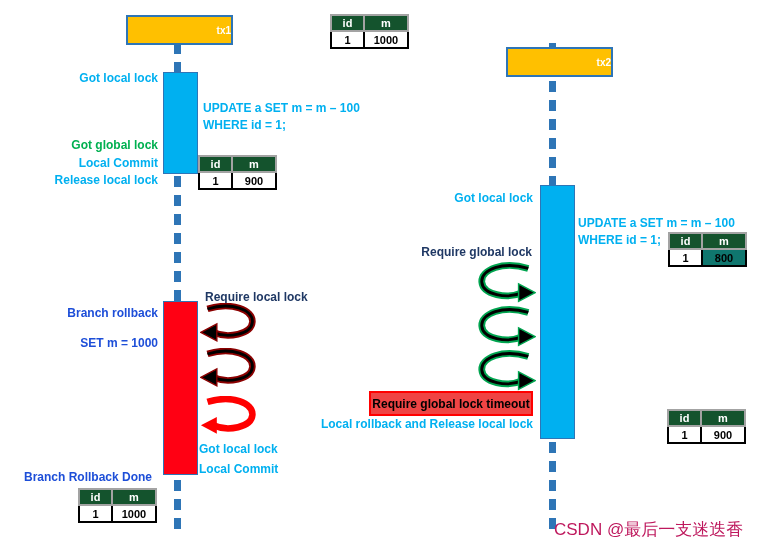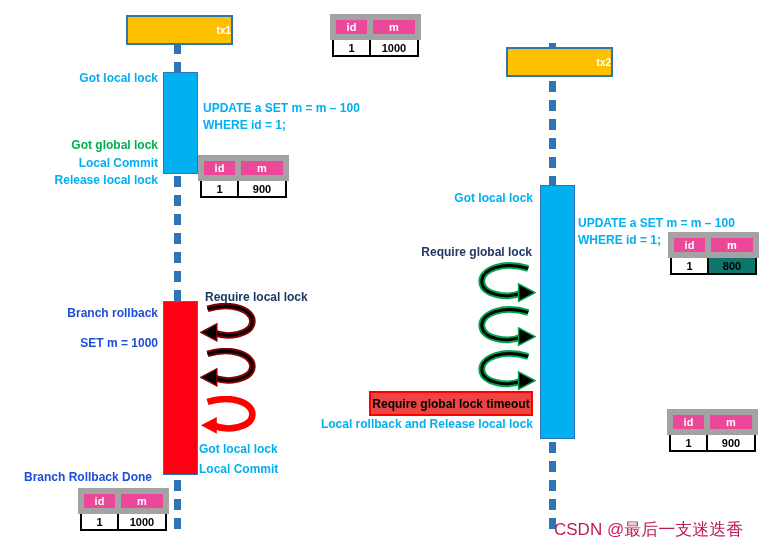--- a/index.html
+++ b/index.html
@@ -20,21 +20,21 @@
   }
   .lifeline{
     position:absolute;width:7px;
     background:repeating-linear-gradient(to bottom,#2E75B6 0 11px,transparent 11px 19px);
   }
   .bar{position:absolute;width:33px;border:1px solid #2E75B6;}
   .bar.cy{background:#00B0F0;}
   .bar.rd{background:#FF0013;}
   .dtable{position:absolute;border-collapse:collapse;font-size:11px;}
   .dtable th{
-    background:#ec4899;color:#ffffff;font-weight:bold;border:6px solid #a3a3a3;
+    background:#14532d;color:#ffffff;font-weight:bold;border:2px solid #a3a3a3;
     width:31px;height:14px;text-align:center;padding:0;
   }
   .dtable th.c2{width:42px;}
   .dtable td{
     background:#ffffff;color:#000000;font-weight:bold;border:2px solid #000000;
     height:15px;text-align:center;padding:0;
   }
   .dtable td.hl{background:#0f766e;}
   .timeout{
     position:absolute;background:#ef4444;border:2px solid #FF0000;color:#000000;

